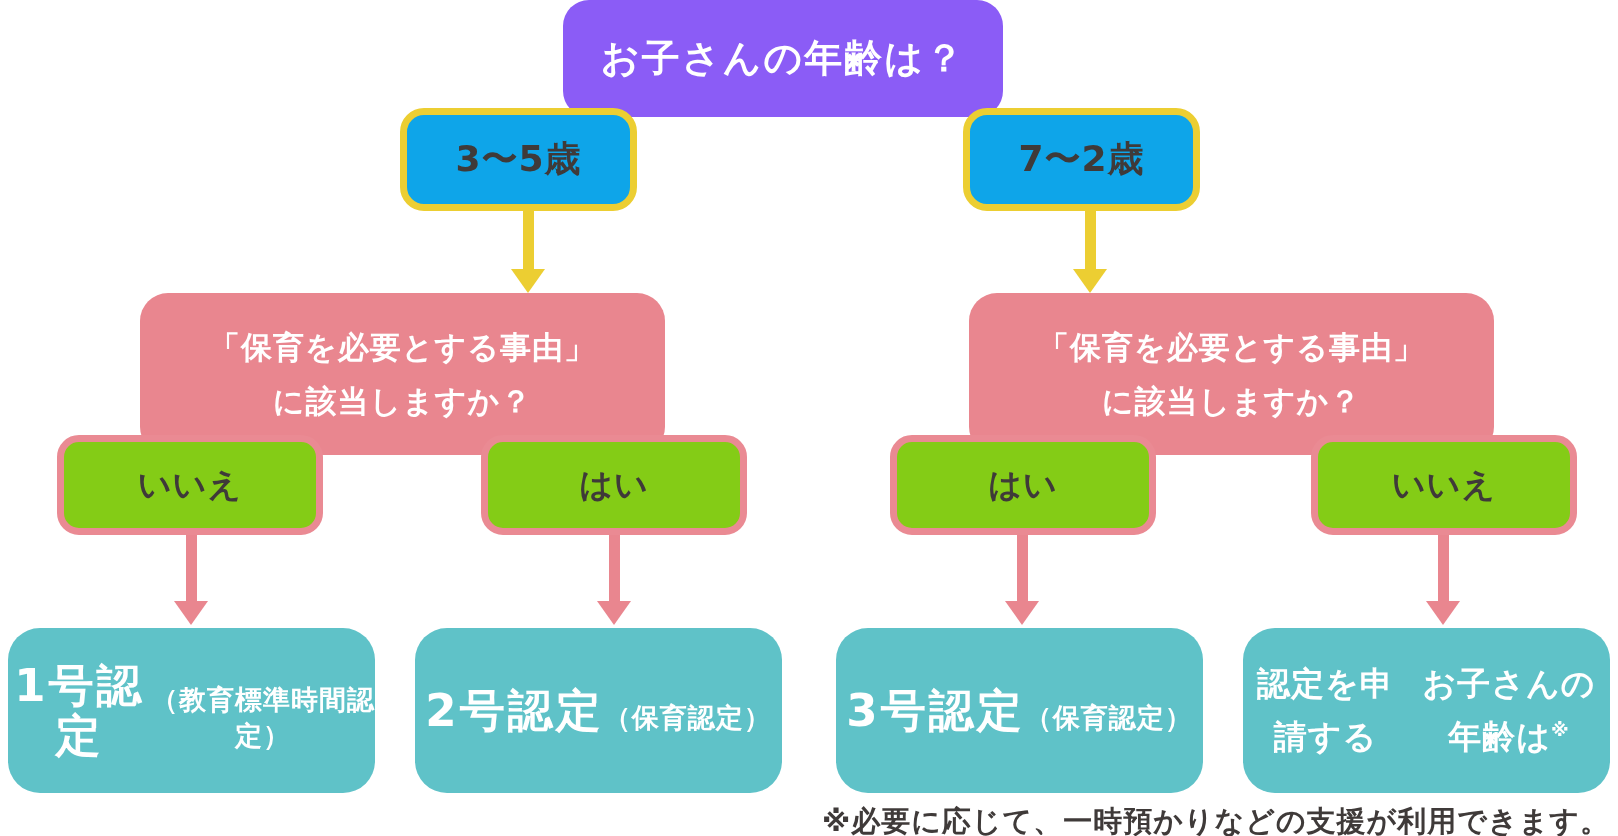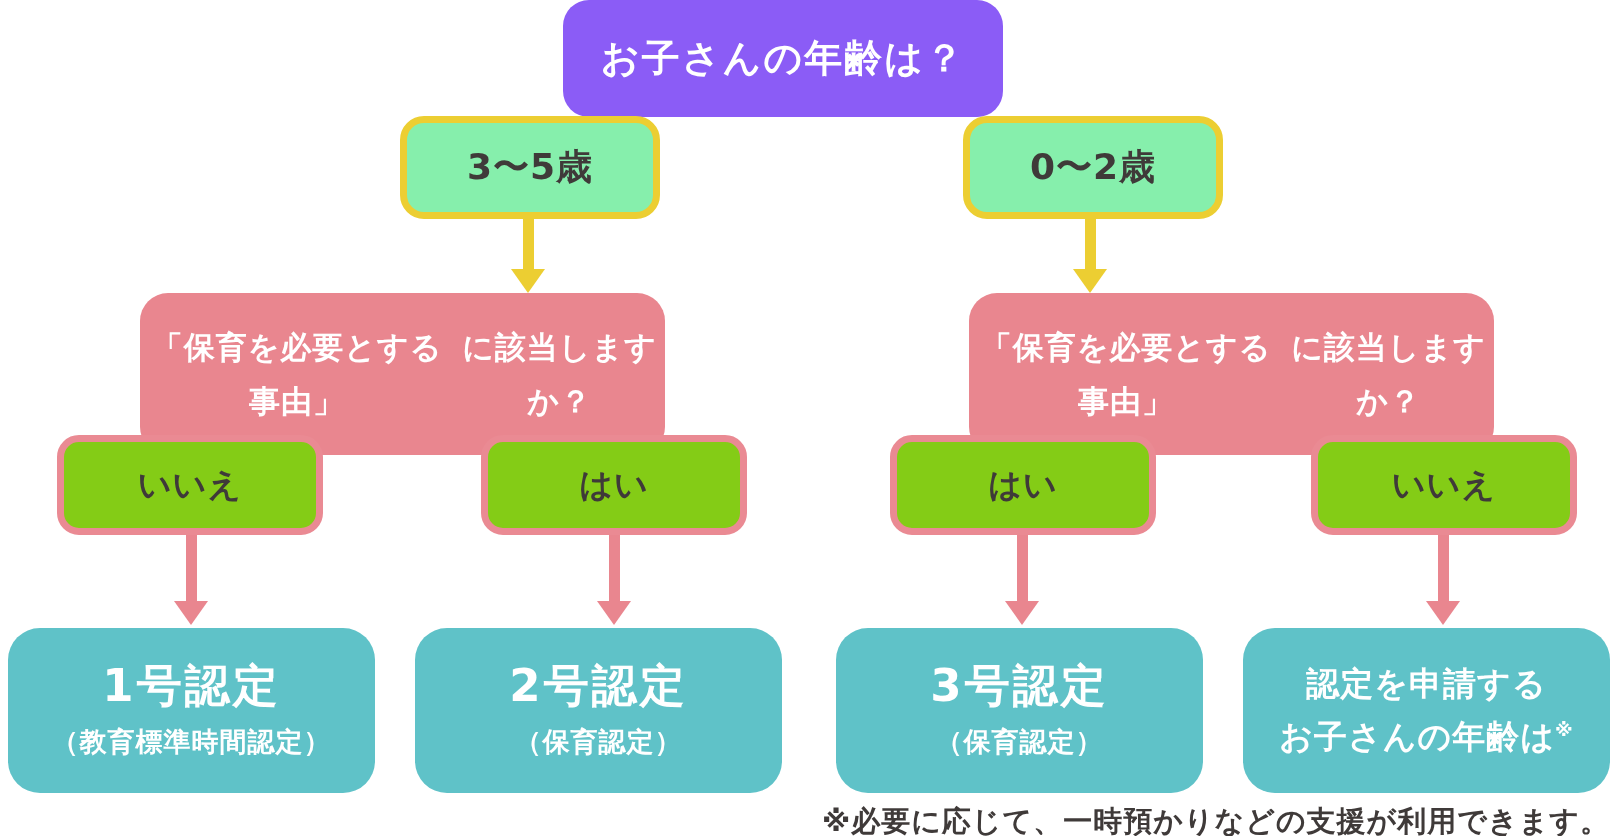--- a/index.html
+++ b/index.html
@@ -13,50 +13,50 @@
   }
   .box{position:absolute;display:flex;align-items:center;justify-content:center;text-align:center;box-sizing:border-box;}
   
   .root-box{
     left:563px;top:0;width:440px;height:117px;
     background:#8b5cf6;border-radius:26px;z-index:1;
     color:#ffffff;font-size:38px;letter-spacing:2px;
   }
   
   .age-box{
-    width:260px;height:103px;top:116px;
-    background:#86efac;border:7px solid #ECCE32;border-radius:24px;
+    width:237px;height:103px;top:108px;
+    background:#0ea5e9;border:7px solid #ECCE32;border-radius:24px;
     z-index:2;color:#3F3A39;font-size:36px;letter-spacing:1px;
   }
   .age-left{left:400px;}
   .age-right{left:963px;}
   
   .question-box{
     width:525px;height:162px;top:293px;
     background:#E9868F;border-radius:28px;z-index:1;
     color:#ffffff;font-size:31px;line-height:1.75;letter-spacing:1px;
-    flex-direction:row;
+    flex-direction:column;
   }
   .question-left{left:140px;}
   .question-right{left:969px;}
   
   .answer-box{
     width:266px;height:100px;top:435px;
     background:#84cc16;border:7px solid #EA8A93;border-radius:22px;
     z-index:2;color:#3F3A39;font-size:33px;letter-spacing:1px;
   }
   .ans-1{left:57px;}
   .ans-2{left:481px;}
   .ans-3{left:890px;}
   .ans-4{left:1311px;}
   
   .result-box{
     width:367px;height:165px;top:628px;
     background:#5FC2C8;border-radius:32px;z-index:2;
-    color:#ffffff;flex-direction:column;
+    color:#ffffff;flex-direction:row;
   }
   .res-1{left:8px;}
   .res-2{left:415px;text-align:center;}
   .res-3{left:836px;}
   .res-4{left:1243px;}
   .result-title{font-size:45px;letter-spacing:3px;line-height:1.1;}
   .result-subtitle{font-size:27px;margin-top:14px;letter-spacing:1px;}
   .result-multiline{font-size:33px;line-height:1.6;letter-spacing:1px;}
   .sup-mark{font-size:0.55em;vertical-align:super;}
   
@@ -88,21 +88,21 @@
 <div class="canvas">
 
   <div class="box root-box">
     <span>お子さんの年齢は？</span>
   </div>
 
   <div class="box age-box age-left">
     <span>3〜5歳</span>
   </div>
   <div class="box age-box age-right">
-    <span>0〜2歳</span>
+    <span>7〜2歳</span>
   </div>
 
   <div class="arrow arrow-yellow ay-1">
     <div class="shaft"></div>
     <div class="head"></div>
   </div>
   <div class="arrow arrow-yellow ay-2">
     <div class="shaft"></div>
     <div class="head"></div>
   </div>

